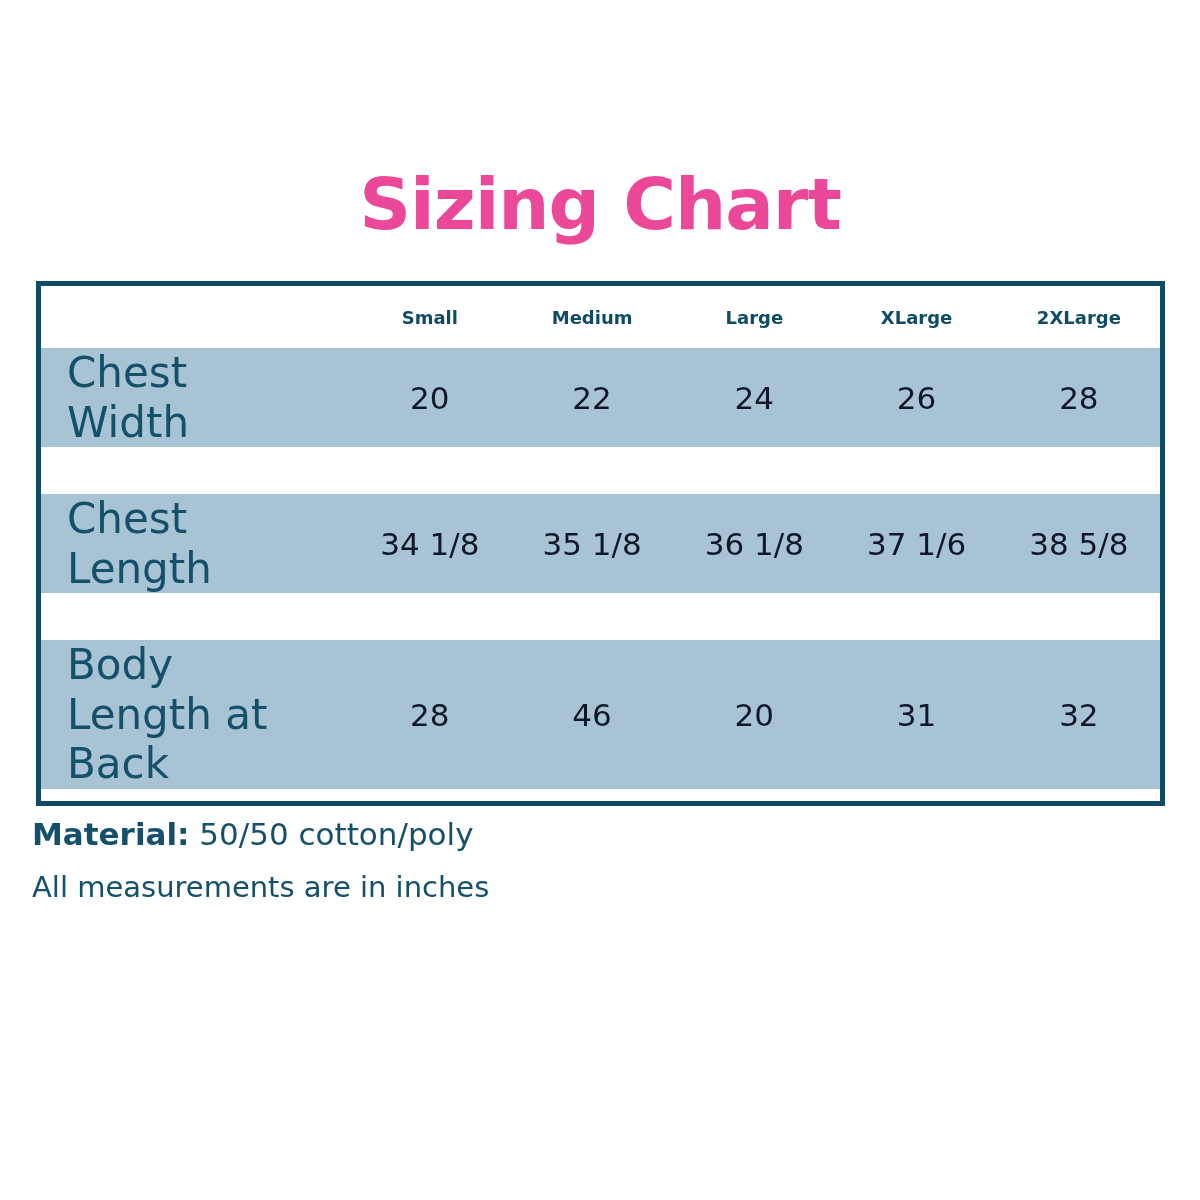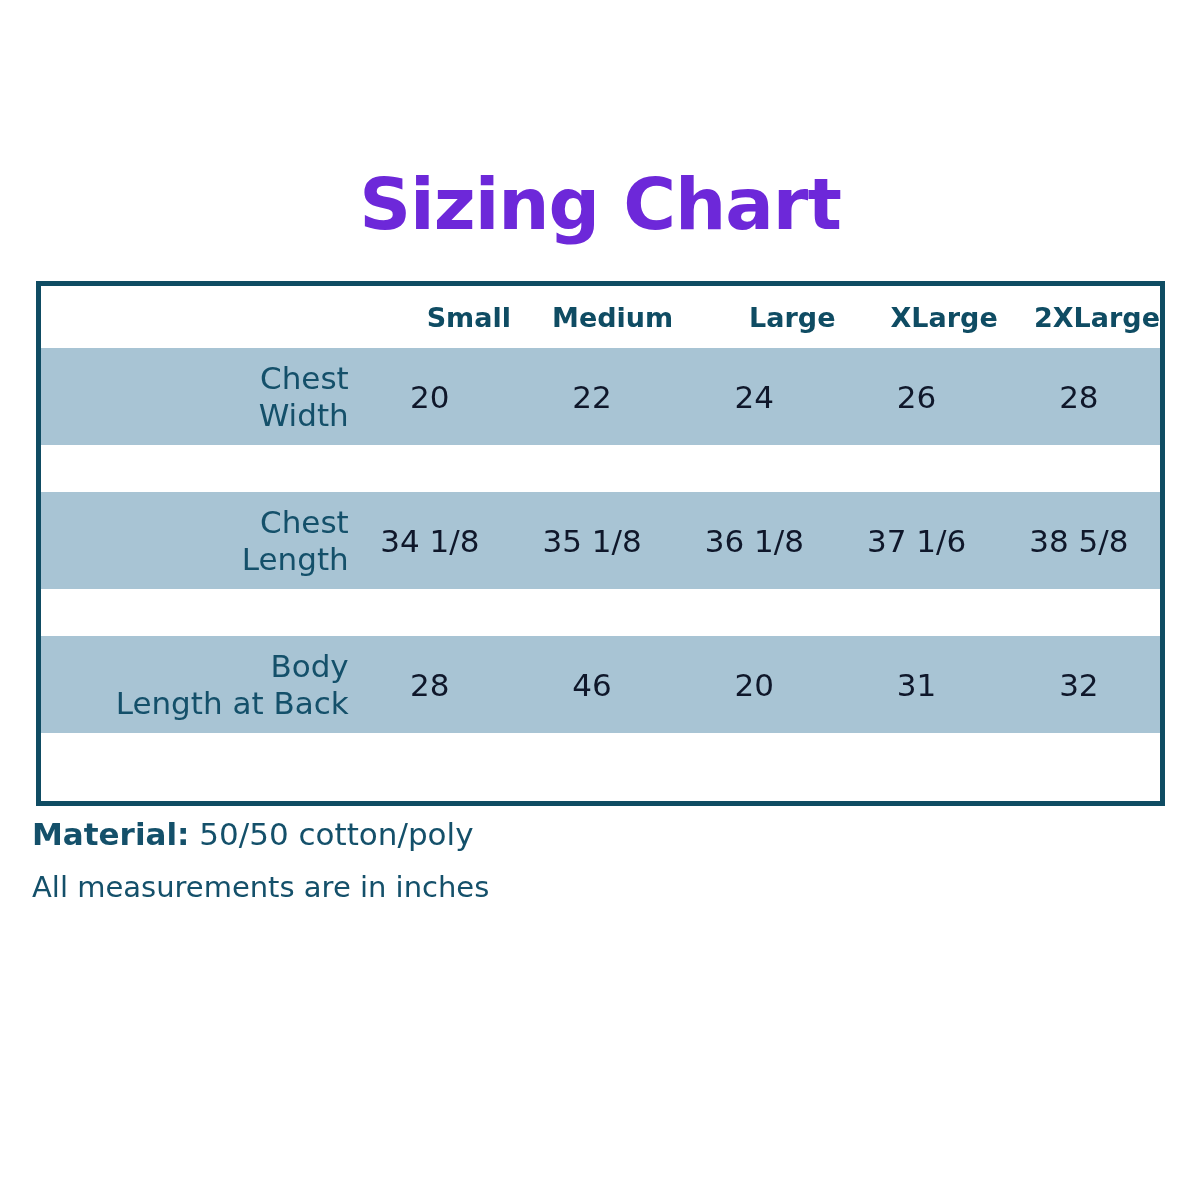--- a/index.html
+++ b/index.html
@@ -17,21 +17,21 @@
     box-sizing: border-box;
   }
   .title {
     position: absolute;
     top: 168px;
     left: 0;
     width: 1200px;
     text-align: center;
     font-size: 72px;
     font-weight: bold;
-    color: #6d28d9;
+    color: #ec4899;
     letter-spacing: -1px;
     line-height: 1;
   }
   .table-wrap {
     position: absolute;
     top: 281px;
     left: 36px;
     width: 1129px;
     height: 525px;
     border: 5px solid #0f4c63;
@@ -46,37 +46,37 @@
   }
   table.sizing th, table.sizing td {
     padding: 0;
     margin: 0;
   }
   col.label-col { width: 27.5%; }
   col.size-col  { width: 14.5%; }
   .head-row th {
     height: 62px;
     vertical-align: middle;
-    text-align: right;
-    font-size: 27px;
+    text-align: center;
+    font-size: 18px;
     font-weight: bold;
     color: #0f4c63;
     background: #ffffff;
   }
   .head-row th.label-head { background: #ffffff; }
   .data-row td {
     height: 97px;
     background: #a8c4d4;
     vertical-align: middle;
     color: #1a5066;
   }
   .data-row td.rowlabel {
-    text-align: right;
+    text-align: left;
     padding-left: 26px;
-    font-size: 31px;
+    font-size: 42px;
     line-height: 1.18;
     color: #14506a;
   }
   .data-row td.value {
     text-align: center;
     font-size: 31px;
     color: #0f172a;
   }
   .spacer-row td {
     height: 47px;

